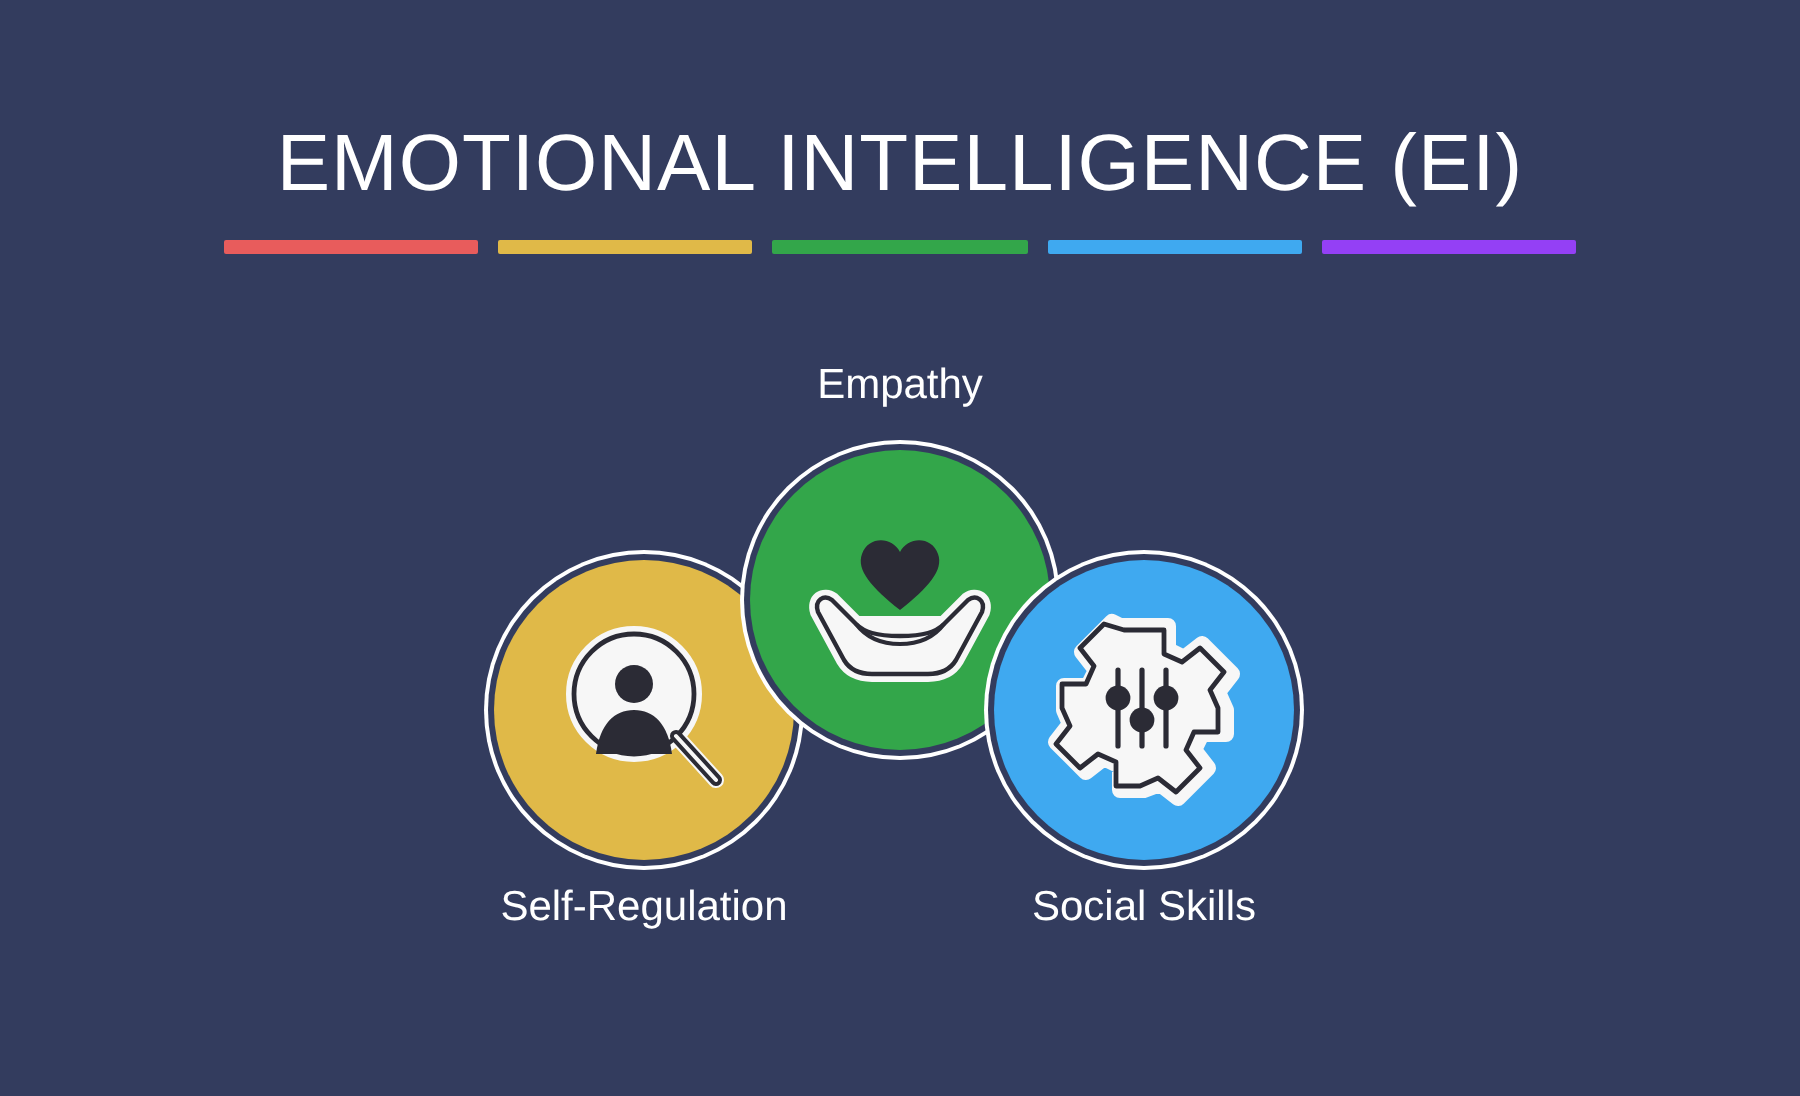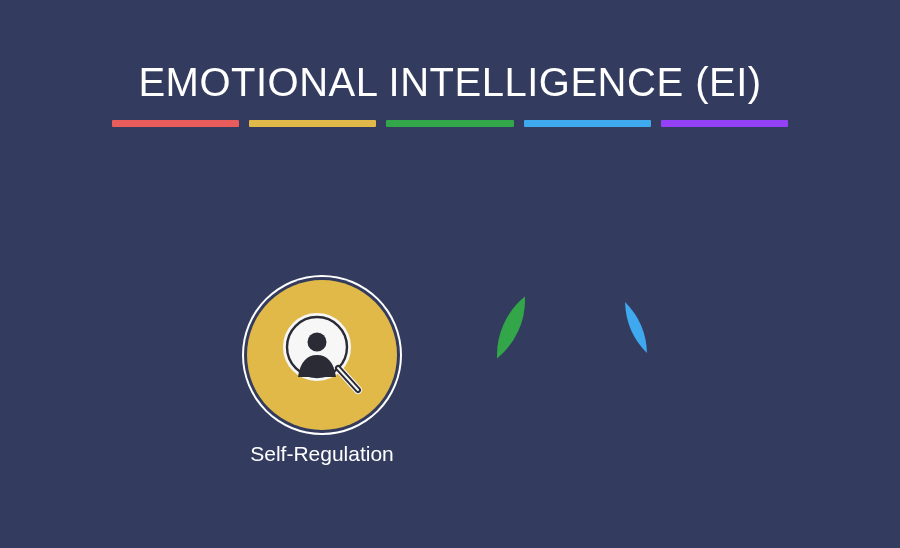--- a/index.html
+++ b/index.html
@@ -123,16 +123,50 @@
         <circle cx="45" cy="42" r="30" fill="#f7f7f7" stroke="#2b2b35" stroke-width="2.4"></circle>
         <line x1="66" y1="63" x2="86" y2="85" stroke="#2b2b35" stroke-width="6" stroke-linecap="round"></line>
         <line x1="66" y1="63" x2="86" y2="85" stroke="#f7f7f7" stroke-width="2" stroke-linecap="round"></line>
         <circle cx="45" cy="37" r="9.5" fill="#2b2b35"></circle>
         <path d="M26 72 C28 57 35 50 45 50 C55 50 62 57 64 72 Z" fill="#2b2b35"></path>
       </svg>
     </div>
     <div class="label">Self-Regulation</div>
   </div>
 
+  <div class="node up" id="node-empathy" style="z-index: 12;">
+    <div class="disc" style="background: rgb(51, 166, 74); box-shadow: rgb(51, 60, 94) 0px 0px 0px 3px, rgb(255, 255, 255) 0px 0px 0px 5px;"></div>
+    <div class="icon-wrap">
+      <svg viewBox="0 0 100 100">
+        <path fill="#f7f7f7" stroke="#f7f7f7" stroke-width="8" stroke-linejoin="round" d="
+          M16 50 C12 47 7 50 9 56 L22 80 C25 85 30 87 36 87 L64 87 C70 87 75 85 78 80 L91 56 C93 50 88 47 84 50 L72 62 L28 62 Z"></path>
+        <path fill="#2b2b35" d="M50 26 C46 18 34 18 31 27 C28 35 36 44 50 55 C64 44 72 35 69 27 C66 18 54 18 50 26 Z"></path>
+        <path fill="#f7f7f7" stroke="#2b2b35" stroke-width="2.2" stroke-linejoin="round" d="
+          M16 50 C12 47 7 50 9 56 L22 80 C25 85 30 87 36 87 L64 87 C70 87 75 85 78 80 L91 56 C93 50 88 47 84 50 L72 62 C68 66 62 68 50 68 C38 68 32 66 28 62 Z"></path>
+        <path fill="none" stroke="#2b2b35" stroke-width="2" d="M28 62 C34 70 42 72 50 72 C58 72 66 70 72 62"></path>
+      </svg>
+    </div>
+    <div class="label">Empathy</div>
+  </div>
 
+  <div class="node down" id="node-social" style="z-index: 13;">
+    <div class="disc" style="background: rgb(63, 169, 240); box-shadow: rgb(51, 60, 94) 0px 0px 0px 3px, rgb(255, 255, 255) 0px 0px 0px 5px;"></div>
+    <div class="icon-wrap">
+      <svg viewBox="0 0 100 100">
+        <path fill="#f7f7f7" stroke="#f7f7f7" stroke-width="8" stroke-linejoin="round" d="
+          M38 8 L62 8 L62 20 L70 24 L79 17 L94 32 L87 41 L91 50 L91 62 L79 62 L75 70 L82 79 L67 94 L58 87 L50 90 L38 90 L38 78 L30 74 L21 81 L6 66 L13 57 L10 50 L10 38 L22 38 L26 30 L19 21 L34 6 Z"></path>
+        <path fill="#f7f7f7" stroke="#2b2b35" stroke-width="2.4" stroke-linejoin="round" d="
+          M40 10 L60 10 L60 22 L69 26 L78 19 L90 31 L83 40 L87 49 L87 61 L75 61 L71 70 L78 79 L66 91 L57 84 L48 88 L36 88 L36 76 L27 72 L18 79 L6 67 L13 58 L9 49 L9 37 L21 37 L25 28 L18 19 L30 7 Z"></path>
+        <g stroke="#2b2b35" stroke-width="2.6" stroke-linecap="round">
+          <line x1="37" y1="30" x2="37" y2="68"></line>
+          <line x1="49" y1="30" x2="49" y2="68"></line>
+          <line x1="61" y1="30" x2="61" y2="68"></line>
+        </g>
+        <circle cx="37" cy="44" r="6.2" fill="#2b2b35"></circle>
+        <circle cx="49" cy="55" r="6.2" fill="#2b2b35"></circle>
+        <circle cx="61" cy="44" r="6.2" fill="#2b2b35"></circle>
+      </svg>
+    </div>
+    <div class="label">Social Skills</div>
+  </div>
 
 
 </div>
 
 </body></html>

